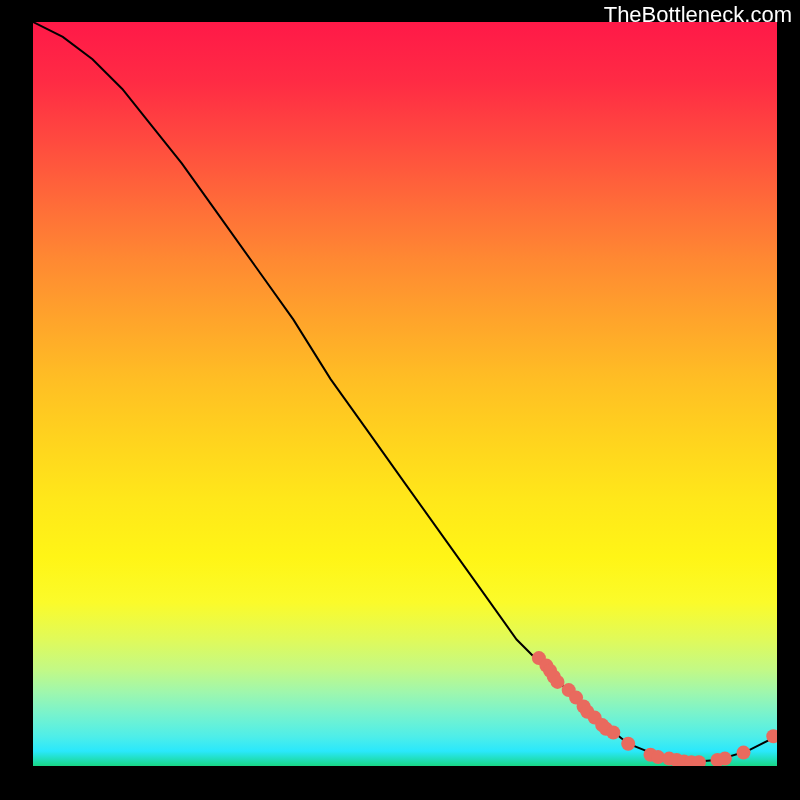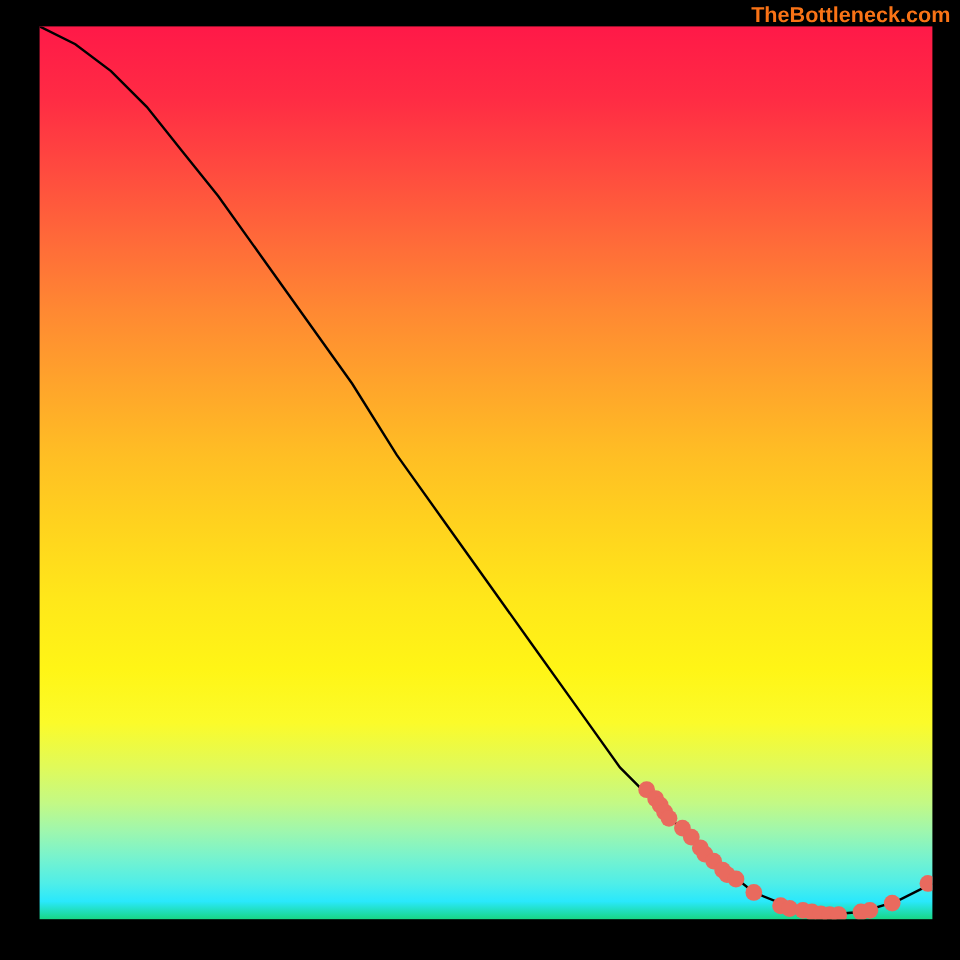--- a/index.html
+++ b/index.html
@@ -8,23 +8,23 @@
     height: 800px;
     background: #000;
     position: relative;
     font-family: Arial, sans-serif;
     overflow: hidden;
   }
   .watermark {
     position: absolute;
     top: 2px;
     right: 8px;
-    color: #f97316;
-    font-size: 18px;
-    font-weight: 700;
+    color: #ffffff;
+    font-size: 22px;
+    font-weight: 400;
     z-index: 10;
   }
   .plot-area {
     position: absolute;
     left: 33px;
     top: 22px;
     width: 744px;
     height: 744px;
     background: linear-gradient(to bottom,
       #ff1948 0%,

